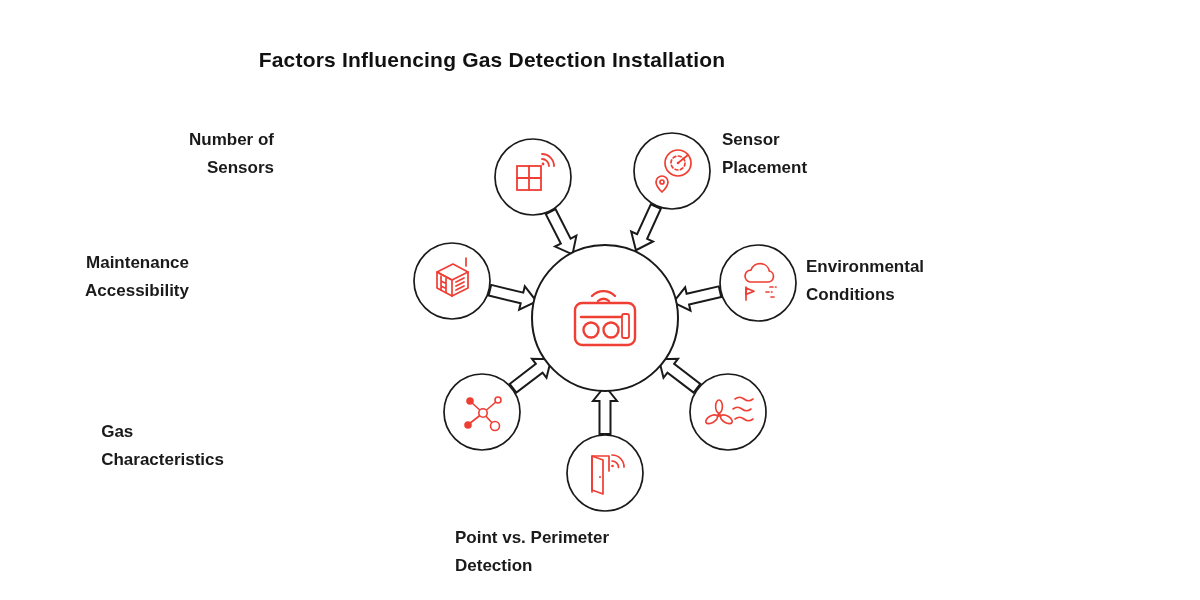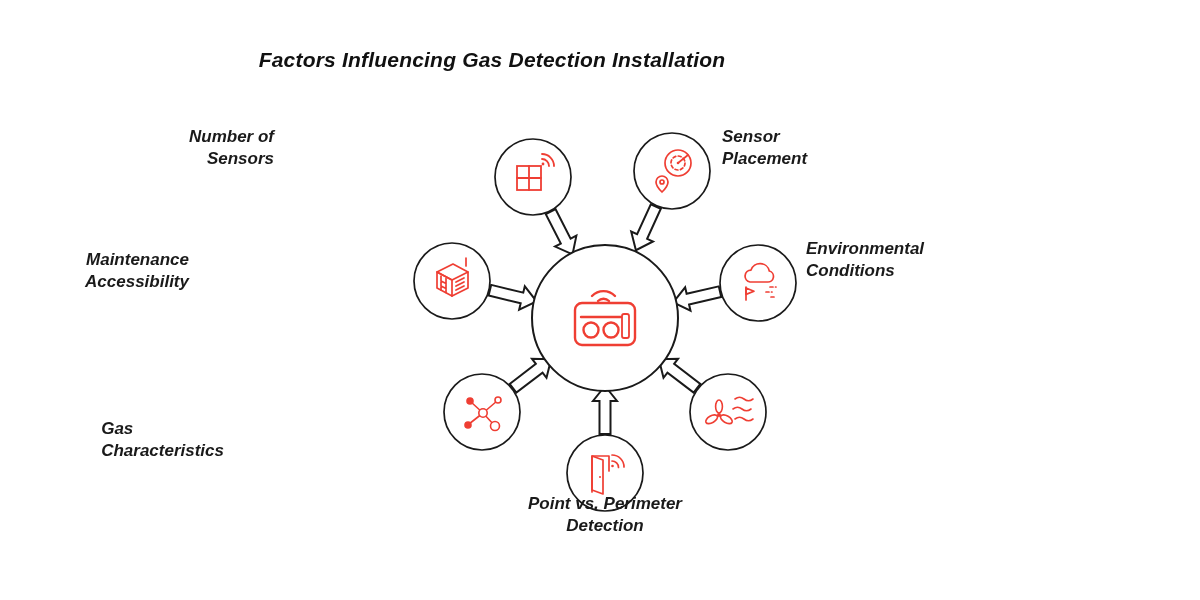--- a/index.html
+++ b/index.html
@@ -1,34 +1,34 @@
 <!DOCTYPE html>
 <html><head>
 <meta charset="utf-8">
 <style>
   html,body { margin:0; padding:0; background:#ffffff; }
   .canvas {
     position:relative; width:984px; height:600px; background:#ffffff;
-    overflow:hidden; font-family:"Liberation Sans", sans-serif; color:#1a1a1a;font-style:italic;
+    overflow:hidden; font-family:"Liberation Sans", sans-serif; color:#1a1a1a;
   }
   .canvas svg { position:absolute; left:0; top:0; }
   .title {
     position:absolute; left:0; right:0; top:48px; text-align:center;
     font-size:21px; font-weight:700; color:#111111; letter-spacing:.2px;
   }
   .label {
-    position:absolute; font-size:17px; font-weight:700; line-height:22px;
+    position:absolute; font-size:17px; font-weight:700; line-height:28px;
     color:#1a1a1a; white-space:pre-line;
   }
   #lbl-number      { right:710px; top:126px; text-align:right; }
   #lbl-placement   { left:722px;  top:126px; }
   #lbl-maintenance { right:795px; top:249px; text-align:right; }
-  #lbl-environment { left:806px;  top:238px; }
+  #lbl-environment { left:806px;  top:253px; }
   #lbl-gas         { right:760px; top:418px; text-align:left; }
-  #lbl-point       { left:455px;  width:300px; top:493px; text-align:center; }
+  #lbl-point       { left:455px;  width:300px; top:524px; text-align:left; }
   #lbl-vent        { left:772px;  top:418px; }
 </style>
 </head>
 <body>
 
 <div class="canvas">
 
   <div class="title">Factors Influencing Gas Detection Installation</div>
 
   <svg width="1200" height="600" viewBox="0 0 1200 600">

